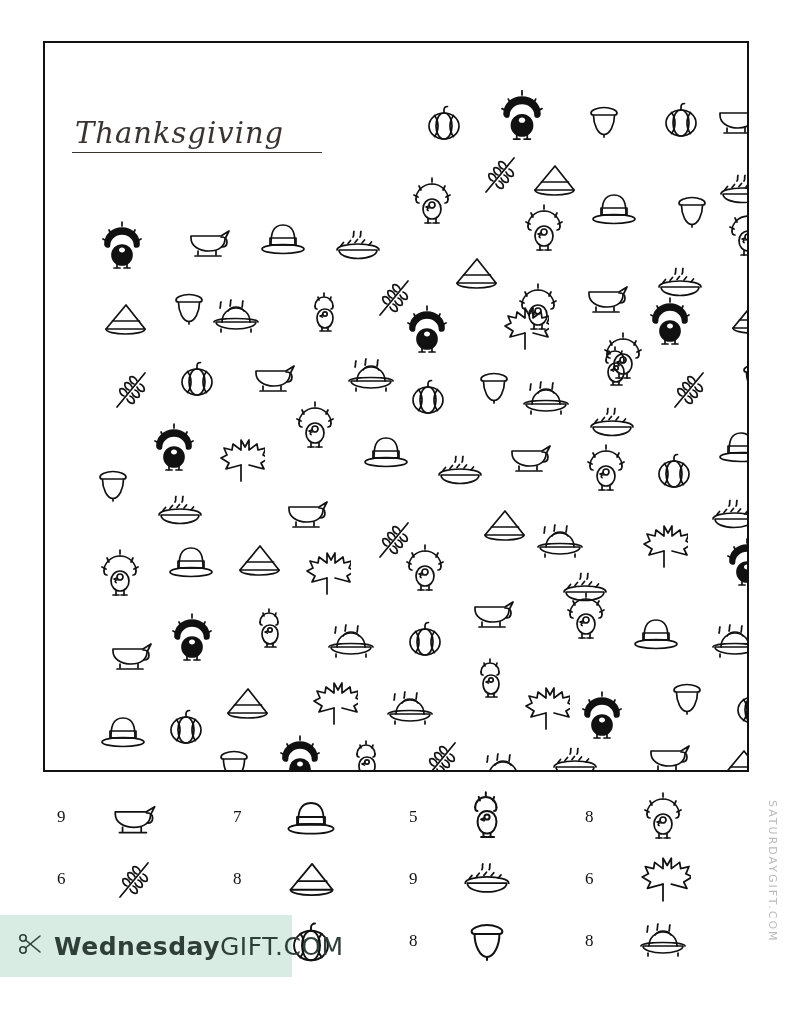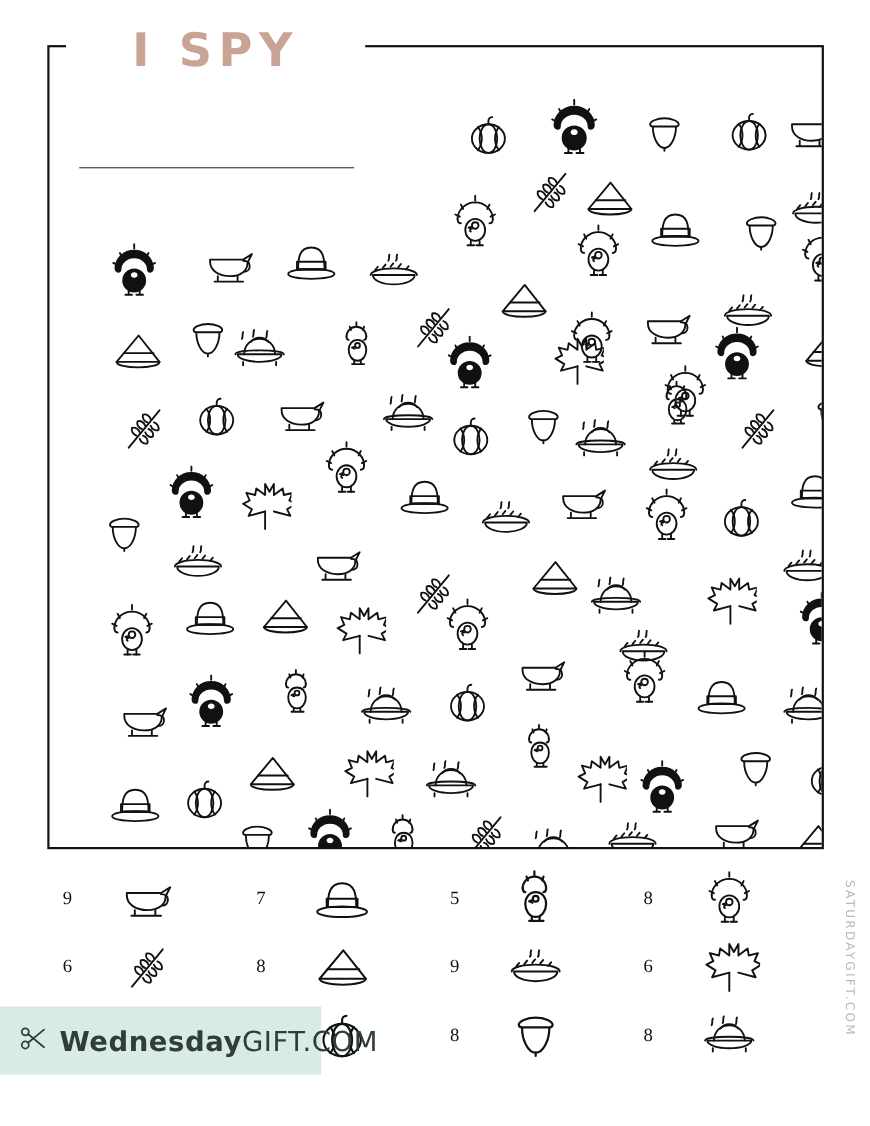--- a/index.html
+++ b/index.html
@@ -1146,23 +1146,21 @@
     <g stroke="#111" fill="none" stroke-width="1.7" stroke-linecap="round" stroke-linejoin="round">
       <path d="M7 32L27 8l19 24z"></path>
       <path d="M7 32c0 3 9 5 19.5 5S46 35 46 32"></path>
       <path d="M13.5 24h27"></path>
     </g>
           </svg>
         </div>
       </div>
   </div>
 
-  <div class="title-block">
-    <div class="title-text">I SPY</div>
-  </div>
+  <div class="subtitle">Thanksgiving</div>
   <div class="subtitle-underline"></div>
 
   <div class="legend" id="legend">
       <div class="legend-col" style="left: 0px;">
         <div class="legend-item" style="top: 0px;">
           <div class="legend-count">9</div>
           <div class="legend-icon">
             <svg width="56" height="52" viewBox="0 0 54 42">
     <g stroke="#111" fill="none" stroke-width="1.7" stroke-linecap="round" stroke-linejoin="round">
       <path d="M8 16h30l8-5-4 8c0 7-6 12-16 12S8 26 8 18z"></path>

